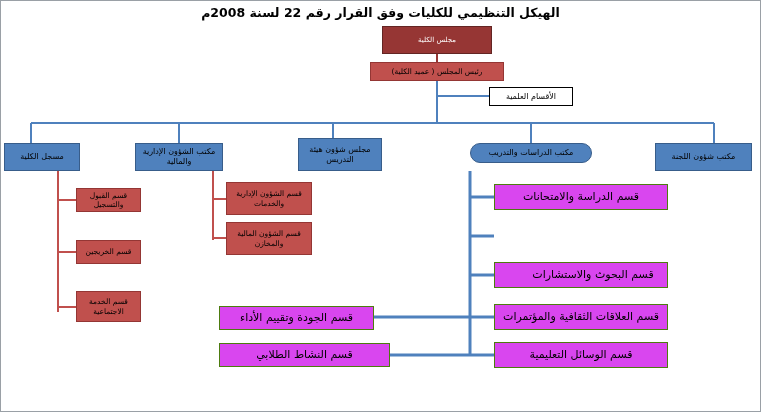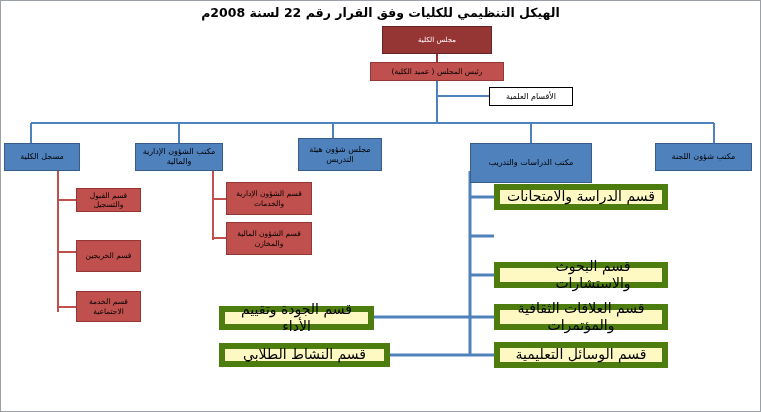--- a/index.html
+++ b/index.html
@@ -36,21 +36,21 @@
     font-size:8px;
     line-height:1.25;
     color:#000;
     padding:1px 2px;
     direction:rtl;
     white-space:pre-line;
   }
   .n-darkred{background:#963634;border:1px solid #632523;color:#ffffff;font-size:7px;}
   .n-red{background:#c0504d;border:1px solid #943634;color:#000000;font-size:7.5px;}
   .n-blue{background:#4f81bd;border:1px solid #385d8a;color:#000000;font-size:8px;}
-  .n-purple{background:#fef9c3;border:6px solid #4d7c0f;color:#000000;font-size:14px;}
+  .n-purple{background:#d946ef;border:1px solid #4d7c0f;color:#000000;font-size:11px;}
   .n-white{background:#ffffff;border:1px solid #000000;color:#000000;font-size:8px;}
 
   svg.lines{position:absolute;left:0;top:0;width:761px;height:412px;pointer-events:none;}
 </style>
 </head>
 <body>
 
 <div class="frame"></div>
 
 <div class="canvas">
@@ -97,25 +97,25 @@
 
   <div class="node n-darkred" style="left:382px;top:26px;width:110px;height:28px;">مجلس الكلية</div>
   <div class="node n-red" style="left:370px;top:62px;width:134px;height:19px;">رئيس المجلس ( عميد الكلية)</div>
   <div class="node n-white" style="left:489px;top:87px;width:84px;height:19px;">الأقسام العلمية</div>
 
   <div class="node n-blue" style="left:4px;top:143px;width:76px;height:28px;">مسجل الكلية</div>
   <div class="node n-blue" style="left:135px;top:143px;width:88px;height:28px;">مكتب الشؤون الإدارية
 والمالية</div>
   <div class="node n-blue" style="left:298px;top:138px;width:84px;height:33px;">مجلس شؤون هيئة
 التدريس</div>
-  <div class="node n-blue" style="left:470px;top:143px;width:122px;height:40px;">مكتب الدراسات والتدريب</div>
+  <div class="node n-blue" style="left:470px;top:143px;width:122px;height:20px;border-radius:11px;">مكتب الدراسات والتدريب</div>
   <div class="node n-blue" style="left:655px;top:143px;width:97px;height:28px;">مكتب شؤون اللجنة</div>
 
   <div class="node n-red" style="left:76px;top:188px;width:65px;height:24px;">قسم القبول والتسجيل</div>
-  <div class="node n-red" style="left:76px;top:240px;width:65px;height:32px;">قسم الخريجين</div>
+  <div class="node n-red" style="left:76px;top:240px;width:65px;height:24px;">قسم الخريجين</div>
   <div class="node n-red" style="left:76px;top:291px;width:65px;height:31px;">قسم الخدمة
 الاجتماعية</div>
 
   <div class="node n-red" style="left:226px;top:182px;width:86px;height:33px;">قسم الشؤون الإدارية
 والخدمات</div>
   <div class="node n-red" style="left:226px;top:222px;width:86px;height:33px;">قسم الشؤون المالية
 والمخازن</div>
 
   <div class="node n-purple" style="left:494px;top:184px;width:174px;height:26px;">قسم الدراسة والامتحانات</div>
   <div class="node n-purple" style="left:494px;top:262px;width:174px;height:26px;padding-left:26px;">قسم البحوث والاستشارات</div>

